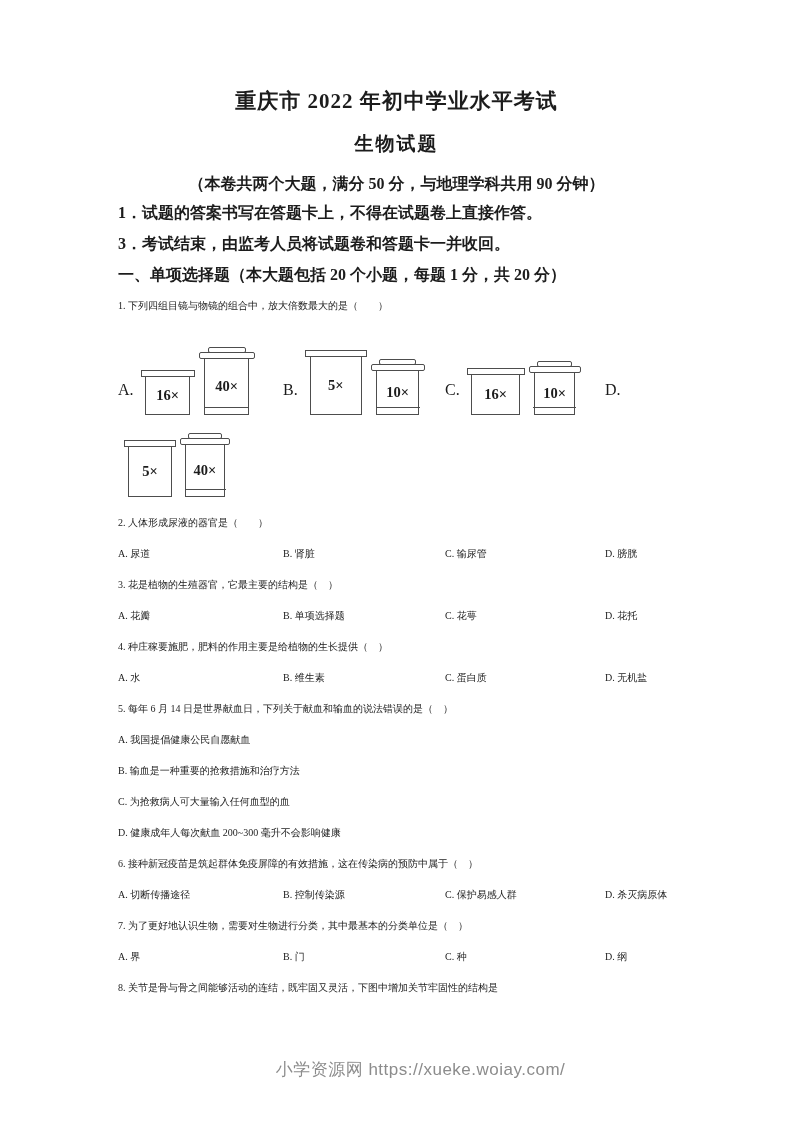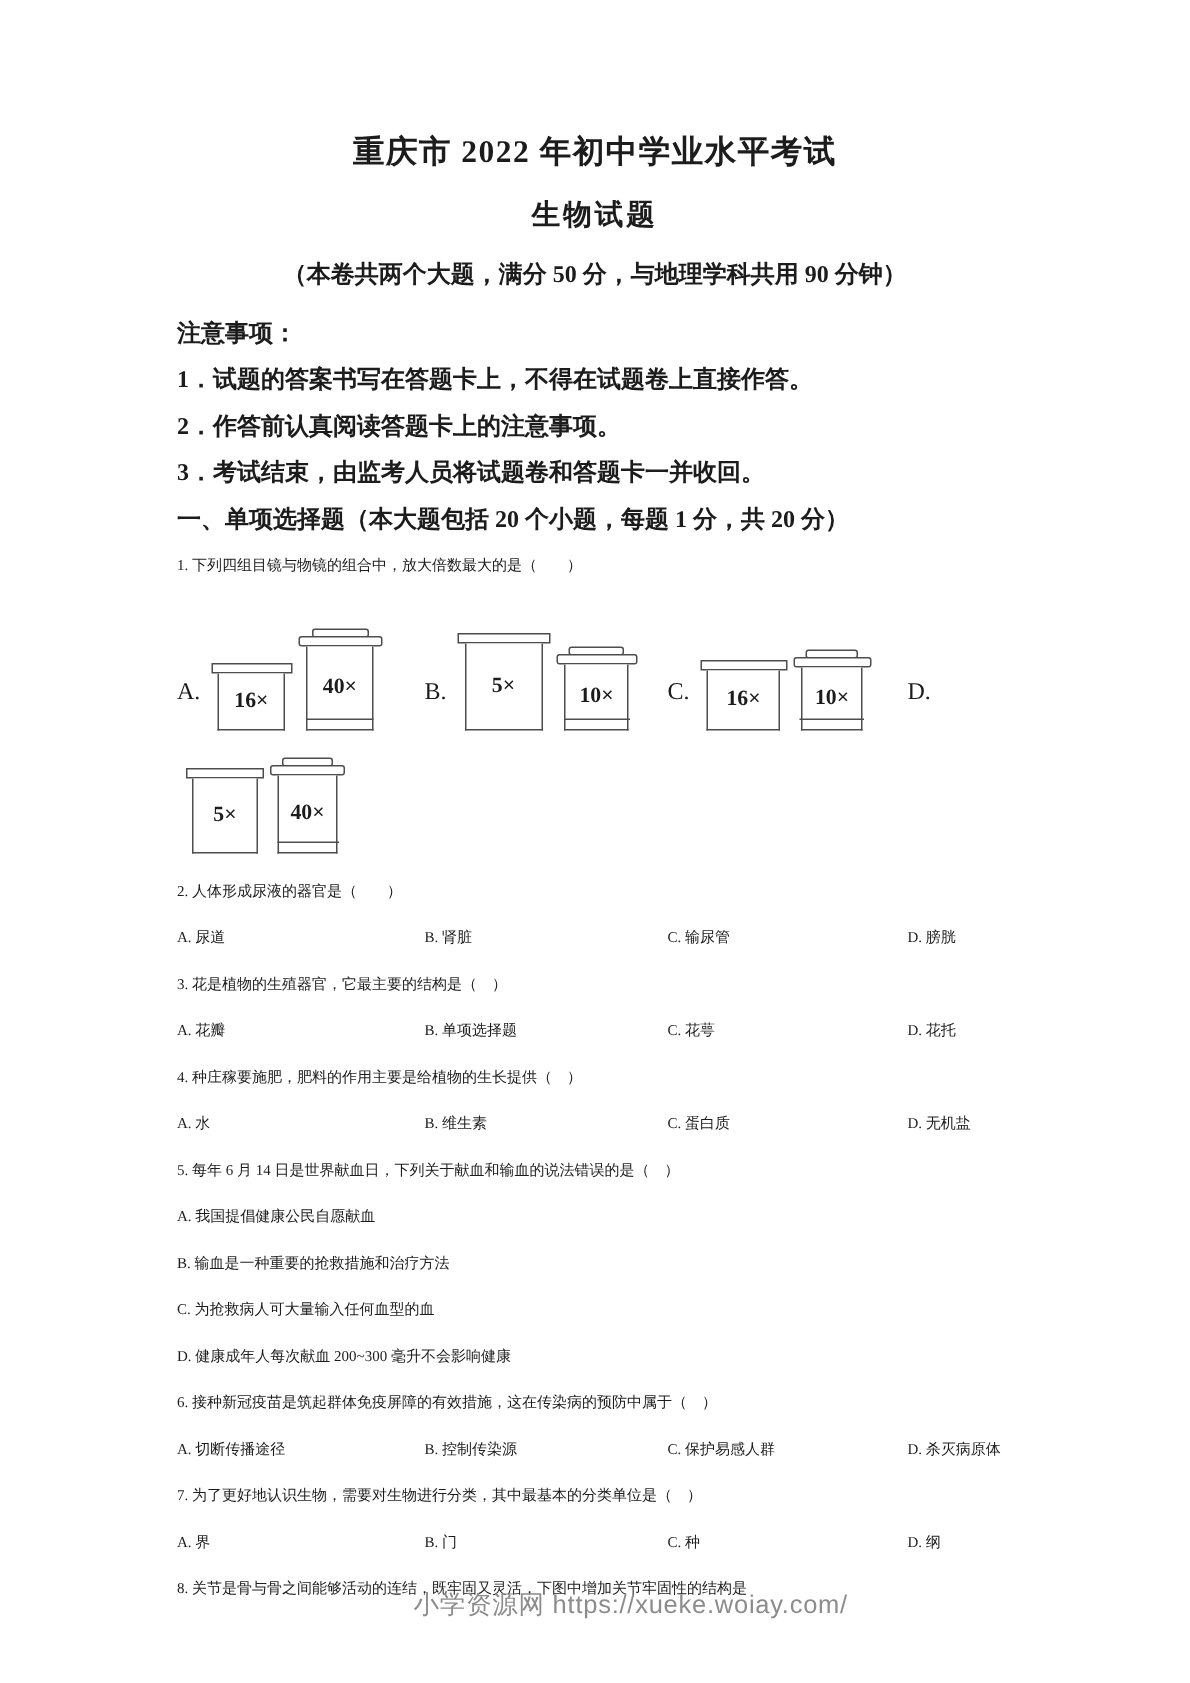--- a/index.html
+++ b/index.html
@@ -54,23 +54,21 @@
 </style>
 </head>
 <body>
 
 <div class="page">
 
   <h1 class="t1 center">重庆市 2022 年初中学业水平考试</h1>
   <h2 class="t2 center">生物试题</h2>
   <p class="note center">（本卷共两个大题，满分 50 分，与地理学科共用 90 分钟）</p>
 
-  <p class="line bold" style="margin-top:10px;">注意事项：</p>
   <p class="line bold">1．试题的答案书写在答题卡上，不得在试题卷上直接作答。</p>
-  <p class="line bold">2．作答前认真阅读答题卡上的注意事项。</p>
   <p class="line bold">3．考试结束，由监考人员将试题卷和答题卡一并收回。</p>
   <p class="line bold">一、单项选择题（本大题包括 20 个小题，每题 1 分，共 20 分）</p>
 
   <p class="line q">1. 下列四组目镜与物镜的组合中，放大倍数最大的是（　　）</p>
 
   <div class="fig-row">
     <div class="fig-group g1">
       <span class="fig-label">A.</span>
       <div class="lens eyepiece" style="width:54px;">
         <div class="lip"></div>

